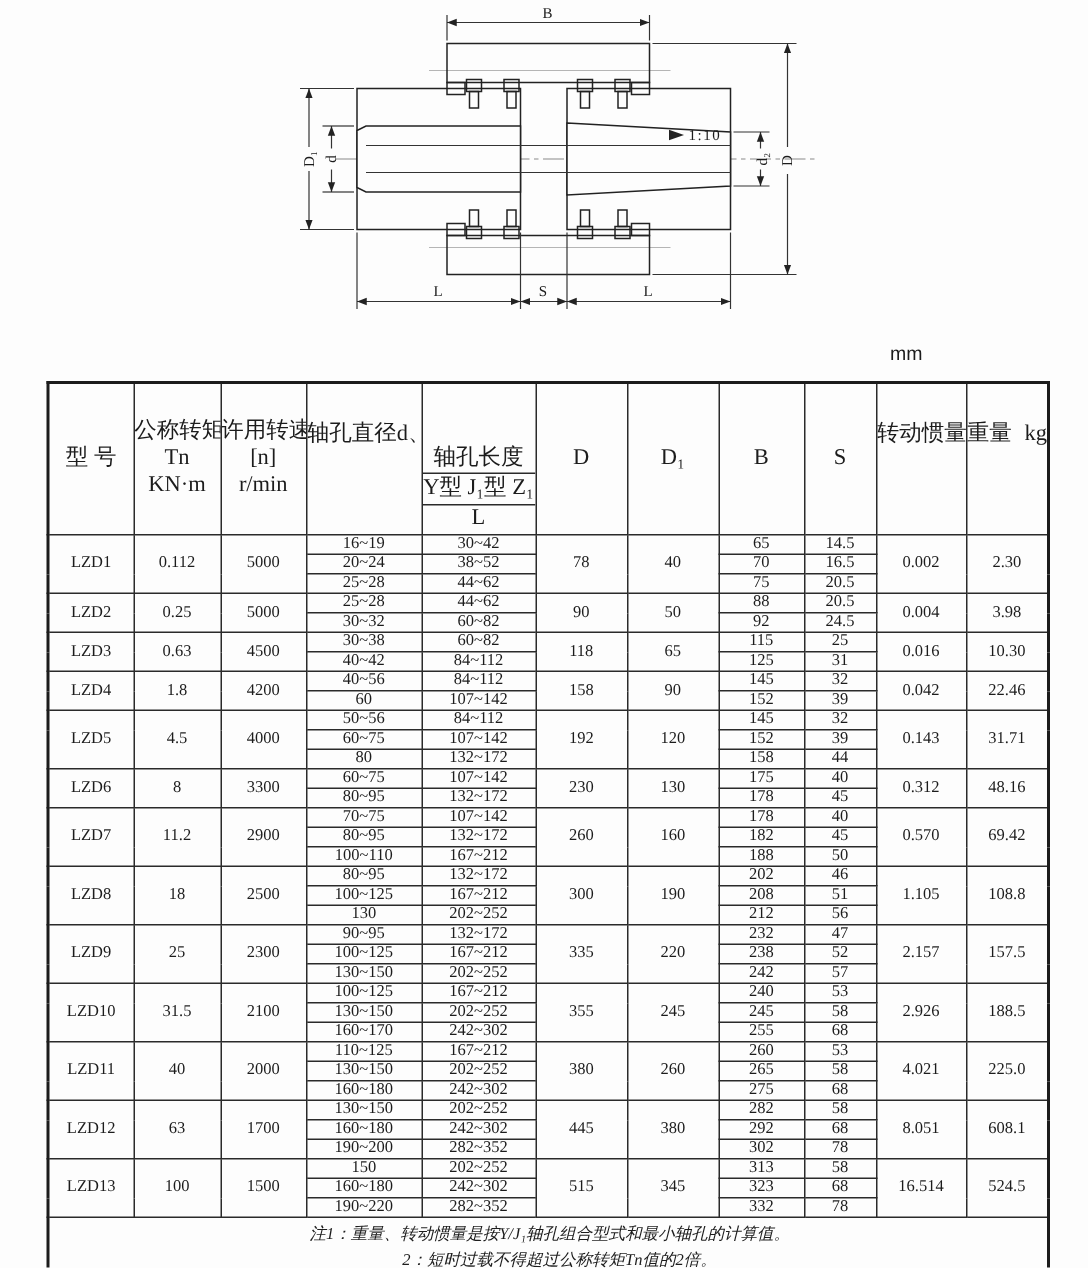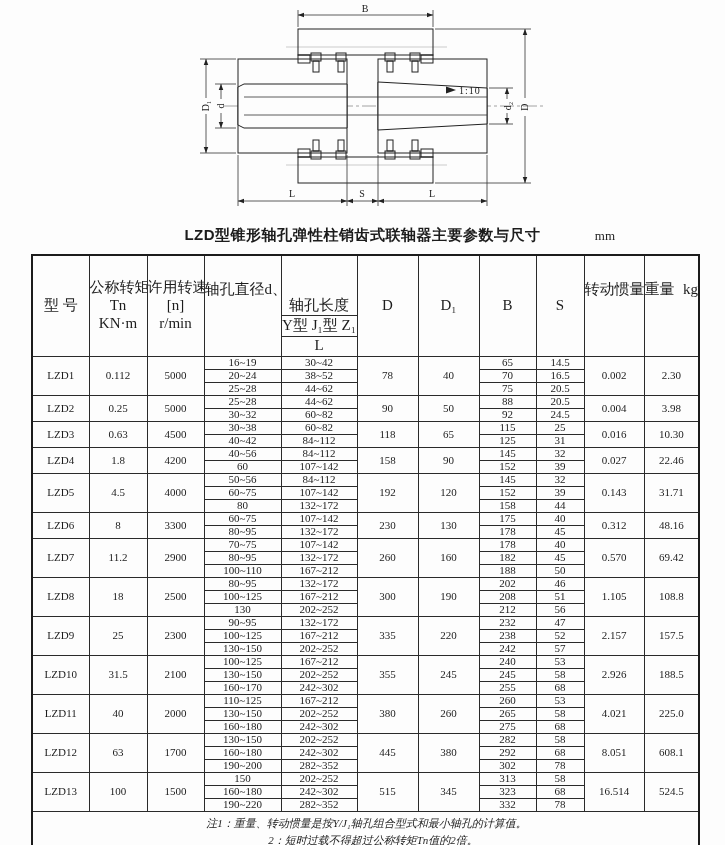--- a/index.html
+++ b/index.html
@@ -11,21 +11,21 @@
   }
   .drawing-wrap { width:725px; height:216px; }
   .drawing-wrap svg { display:block; }
   .title-row { position:relative; text-align:center; margin-top:10px; height:20px; }
   .title {
     font-family:"Liberation Sans","DejaVu Sans",sans-serif;
     font-weight:700; font-size:15px; letter-spacing:0.5px;
   }
   .unit {
     position:absolute; right:110px; top:2px; font-size:13px;
-    font-family:Liberation Serif, serif;
+    font-family:Liberation Sans, sans-serif;
   }
   table.params {
     border-collapse:collapse; table-layout:fixed;
     width:669px; margin:8px 0 0 31px;
     border:2px solid #1c1c1c;
   }
   .params th, .params td {
     border:1px solid #2a2a2a; text-align:center; vertical-align:middle;
     font-weight:normal; font-size:11px; padding:0; height:13px;
     line-height:1.05; overflow:hidden; white-space:nowrap;
@@ -157,21 +157,20 @@
     <line class="dim" x1="347" y1="201" x2="378" y2="201" marker-start="url(#ah)" marker-end="url(#ah)"></line>
     <line class="dim" x1="378" y1="201" x2="487" y2="201" marker-start="url(#ah)" marker-end="url(#ah)"></line>
     <text class="dimtxt" x="292" y="197" text-anchor="middle">L</text>
     <text class="dimtxt" x="362" y="197" text-anchor="middle">S</text>
     <text class="dimtxt" x="432" y="197" text-anchor="middle">L</text>
   </g>
 </svg>
 </div>
 
 <div class="title-row">
-  <span class="title">LZD型锥形轴孔弹性柱销齿式联轴器主要参数与尺寸</span>
   <span class="unit">mm</span>
 </div>
 
 <table class="params">
   <colgroup>
     <col style="width:57px">
       <col style="width:58px">
       <col style="width:57px">
     <col style="width:77px">
       <col style="width:76px">
@@ -297,21 +296,21 @@
       <tr>
         <td rowspan="2">LZD4</td>
         <td rowspan="2">1.8</td>
         <td rowspan="2">4200</td>
         <td>40~56</td>
         <td>84~112</td>
         <td rowspan="2">158</td>
         <td rowspan="2">90</td>
         <td>145</td>
         <td>32</td>
-        <td rowspan="2">0.027</td>
+        <td rowspan="2">0.042</td>
         <td rowspan="2">22.46</td>
       </tr>
       <tr>
         <td>60</td>
         <td>107~142</td>
         <td>152</td>
         <td>39</td>
       </tr>
       <tr>
         <td rowspan="3">LZD5</td>

